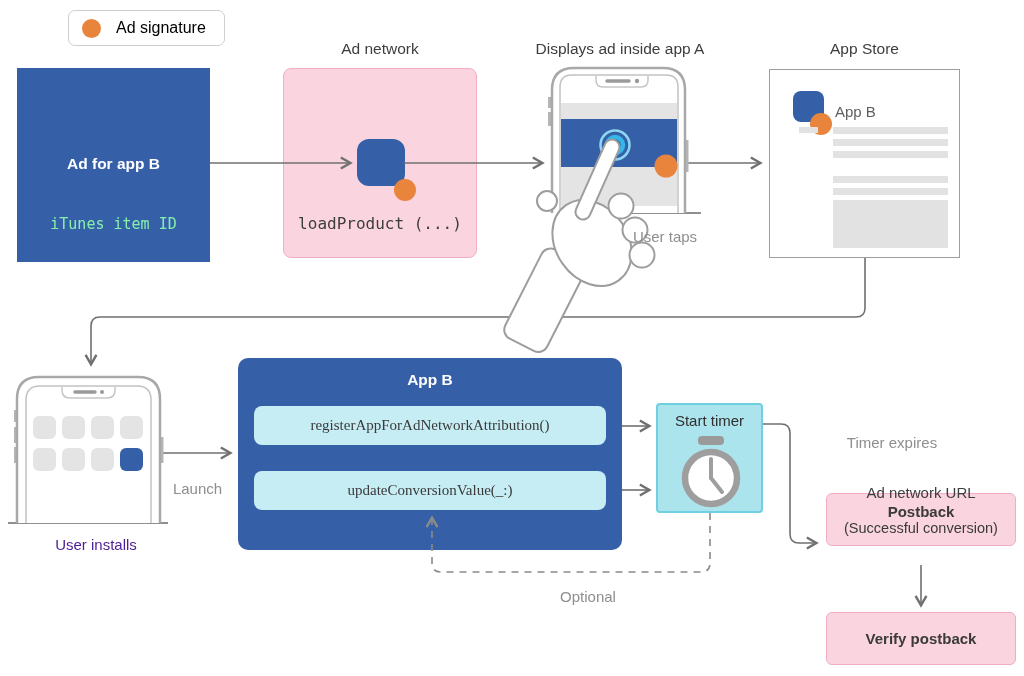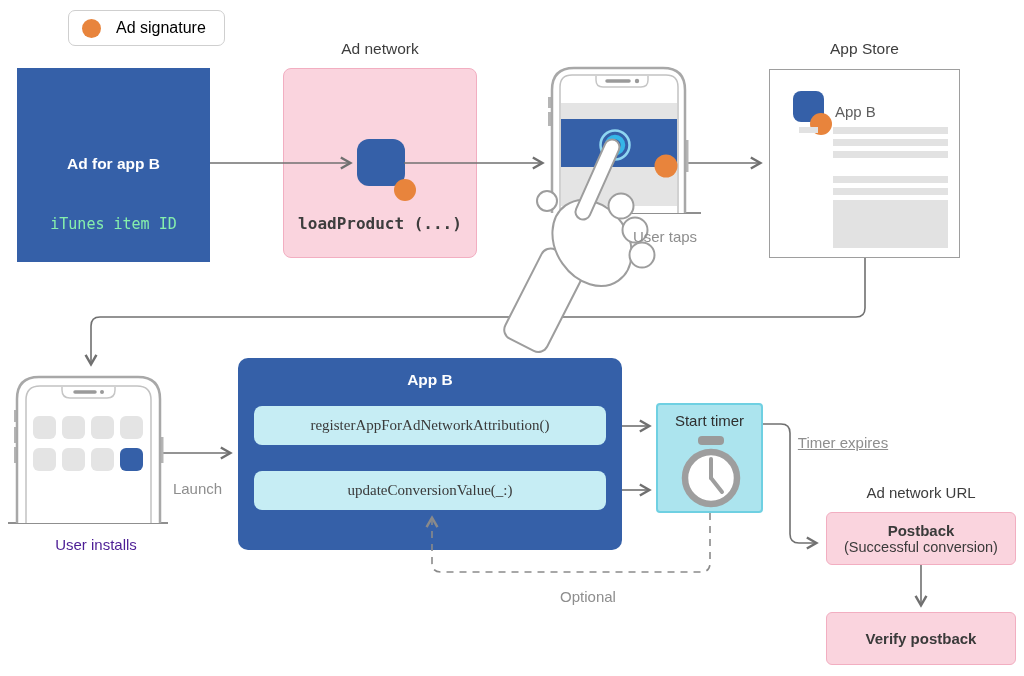--- a/index.html
+++ b/index.html
@@ -14,21 +14,21 @@
   .legend{display:flex;align-items:center;gap:15px;padding:0 18px 0 13px;height:36px;
           border:1.5px solid #cfcfcf;border-radius:7px;background:#fff;box-sizing:border-box;}
   .legend-dot{width:19px;height:19px;border-radius:50%;background:var(--orange);}
   .orange-dot{border-radius:50%;background:var(--orange);}
 
   .creative{background:var(--blue);}
   .creative .line1{position:absolute;left:0;right:0;top:87px;color:#fff;font-weight:bold;font-size:15.5px;text-align:center;}
   .creative .line2{position:absolute;left:0;right:0;top:147px;color:#86efac;font-size:15px;text-align:center;}
 
   .pinkbox{background:var(--pink-fill);border:1.5px solid var(--pink-border);box-sizing:border-box;}
-  .adnet{border-radius:8px;font-weight:bold;}
+  .adnet{border-radius:8px;}
   .bluesq{background:var(--blue);border-radius:12px;}
   .codetext{font-size:16px;color:var(--text);text-align:center;}
 
   .store{background:#fff;border:1.5px solid #9e9e9e;box-sizing:border-box;}
   .appicon{background:var(--blue);border-radius:8px;}
   .skel{background:var(--skeleton);}
   .storename{font-size:15px;color:#5e5e5e;}
 
   .appb{background:var(--blue);border-radius:10px;}
   .appb .btitle{position:absolute;left:0;right:0;top:13px;color:#fff;font-weight:bold;font-size:15.5px;text-align:center;}
@@ -95,21 +95,21 @@
   <div class="abs appb" style="left:238px;top:358px;width:384px;height:192px;">
     <div class="btitle">App B</div>
     <div class="chip mono" style="top:48px;">registerAppForAdNetworkAttribution()</div>
     <div class="chip mono" style="top:113px;">updateConversionValue(_:)</div>
   </div>
 
   <div class="abs timerbox" style="left:656px;top:403px;width:107px;height:110px;">
     <div class="ttitle">Start timer</div>
   </div>
 
-  <div class="abs pinkbox pbox" style="left:826px;top:512px;width:190px;height:53px;">
+  <div class="abs pinkbox pbox" style="left:826px;top:493px;width:190px;height:53px;">
     <b>Postback</b>
     <span>(Successful conversion)</span>
   </div>
 
   <div class="abs pinkbox pbox" style="left:826px;top:612px;width:190px;height:53px;">
     <b>Verify postback</b>
   </div>
 
   <svg class="layer" width="1024" height="676" viewBox="0 0 1024 676">
     <defs>
@@ -189,22 +189,23 @@
 
     <g>
       <rect class="cam" x="698" y="436" width="26" height="9" rx="4"></rect>
       <circle class="sw" cx="711" cy="478" r="26" fill="#fff" stroke-width="6.5"></circle>
       <line class="sw" x1="711" y1="478" x2="711" y2="459" stroke-width="4" stroke-linecap="round"></line>
       <line class="sw" x1="711" y1="478" x2="722" y2="492" stroke-width="4" stroke-linecap="round"></line>
     </g>
   </svg>
 
   <div class="abs title" style="left:283px;top:40px;width:194px;">Ad network</div>
+  <div class="abs title" style="left:527px;top:40px;width:186px;">Displays ad inside app A</div>
   <div class="abs title" style="left:769px;top:40px;width:191px;">App Store</div>
   <div class="abs title" style="left:826px;top:484px;width:190px;font-size:15px;">Ad network URL</div>
 
   <div class="abs glabel" style="left:620px;top:228px;width:90px;">User taps</div>
   <div class="abs dlabel" style="left:20px;top:536px;width:152px;">User installs</div>
   <div class="abs glabel" style="left:160px;top:466px;width:75px;margin-top:14px;">Launch</div>
-  <div class="abs glabel" style="left:791px;top:434px;width:104px;text-decoration:underline;">Timer expires</div>
+  <div class="abs glabel" style="left:840px;top:434px;width:104px;">Timer expires</div>
   <div class="abs glabel" style="left:548px;top:588px;width:80px;">Optional</div>
 
 </div>
 
 </body></html>

